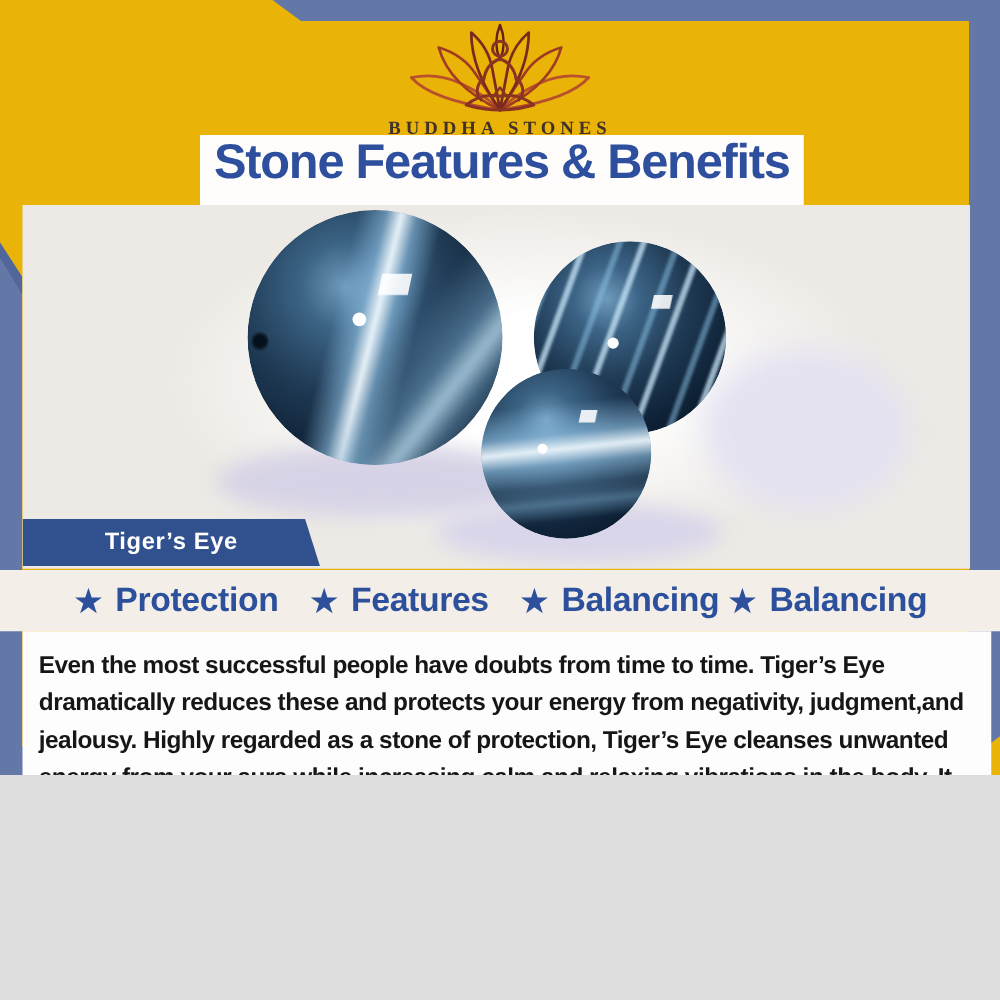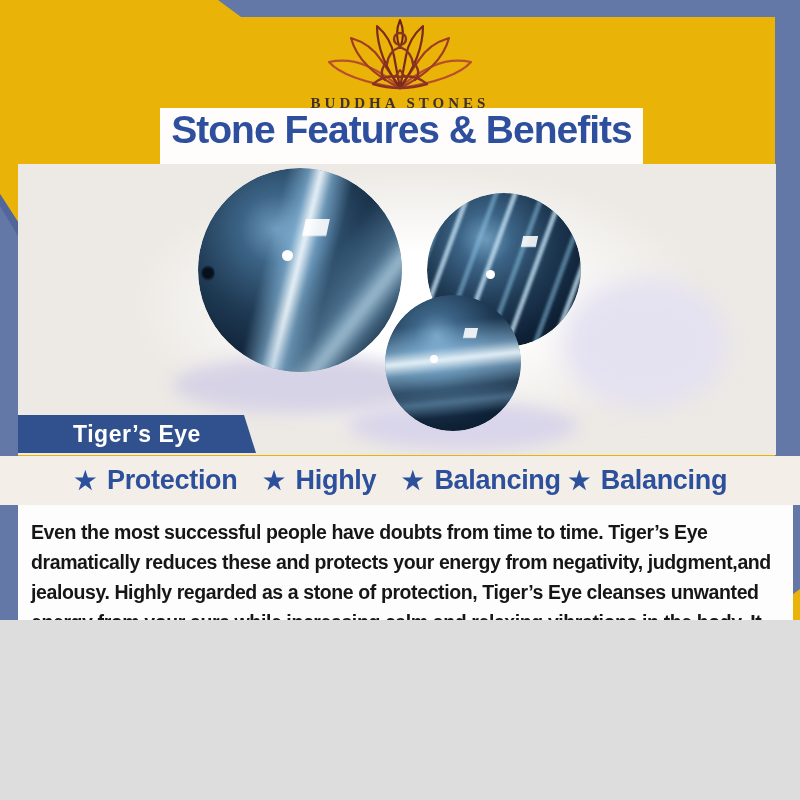--- a/index.html
+++ b/index.html
@@ -53,21 +53,21 @@
     linear-gradient(180deg,transparent 62%,rgba(140,190,225,.45) 69%,transparent 76%);
     transform:rotate(-6deg);filter:blur(1px);}
   .glint-dot{position:absolute;width:11px;height:11px;border-radius:50%;background:#fff;filter:blur(.5px);}
   .glint-sq{position:absolute;background:rgba(255,255,255,.88);filter:blur(.6px);transform:skewX(-12deg);}
   .bead-hole{position:absolute;left:3px;top:96px;width:14px;height:18px;border-radius:50%;
     background:radial-gradient(circle,#06101c 0 40%,rgba(6,16,28,0) 72%);}
   
   .stone-label{position:absolute;left:18px;top:415px;width:238px;height:38px;background:#30508e;
     clip-path:polygon(0 0,226px 0,238px 38px,0 38px);
     display:flex;align-items:center;justify-content:center;z-index:4;}
-  .stone-label span{color:#fff;font-size:23px;font-weight:700;letter-spacing:.5px;}
+  .stone-label span{color:#fff;font-size:19px;font-weight:700;letter-spacing:.5px;}
   
   .benefits{position:absolute;left:0;top:456px;width:800px;height:49px;
     display:flex;align-items:center;justify-content:center;background:#f3eee8;}
   .benefit{display:flex;align-items:center;gap:9px;margin:0 12px;color:#2d509c;}
   .benefit:nth-child(4){margin-left:-6px;}
   .benefit .star{font-size:28px;line-height:1;}
   .benefit .label{font-size:27px;font-weight:700;letter-spacing:-0.3px;}
   
   .description-panel{position:absolute;left:18px;top:505px;width:775px;height:271px;
     background:#fdfdfd;box-sizing:border-box;padding:12px 13px;z-index:1;}
@@ -145,21 +145,21 @@
     <span>Tiger’s Eye</span>
   </div>
 
   <div class="benefits">
     <div class="benefit">
       <span class="star">★</span>
       <span class="label">Protection</span>
     </div>
     <div class="benefit">
       <span class="star">★</span>
-      <span class="label">Highly</span>
+      <span class="label">Features</span>
     </div>
     <div class="benefit">
       <span class="star">★</span>
       <span class="label">Balancing</span>
     </div>
     <div class="benefit">
       <span class="star">★</span>
       <span class="label">Balancing</span>
     </div>
   </div>

